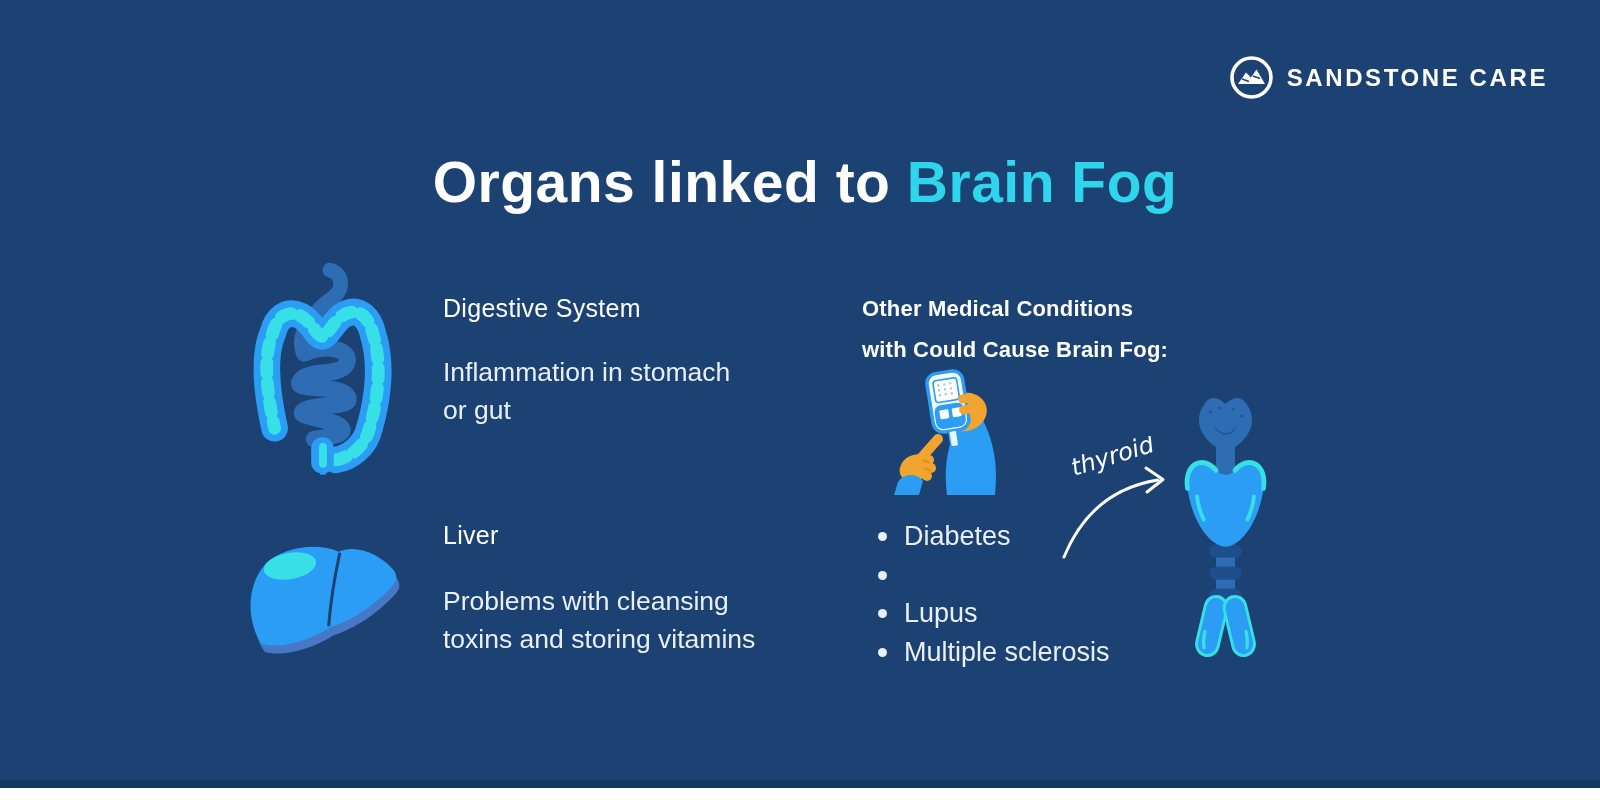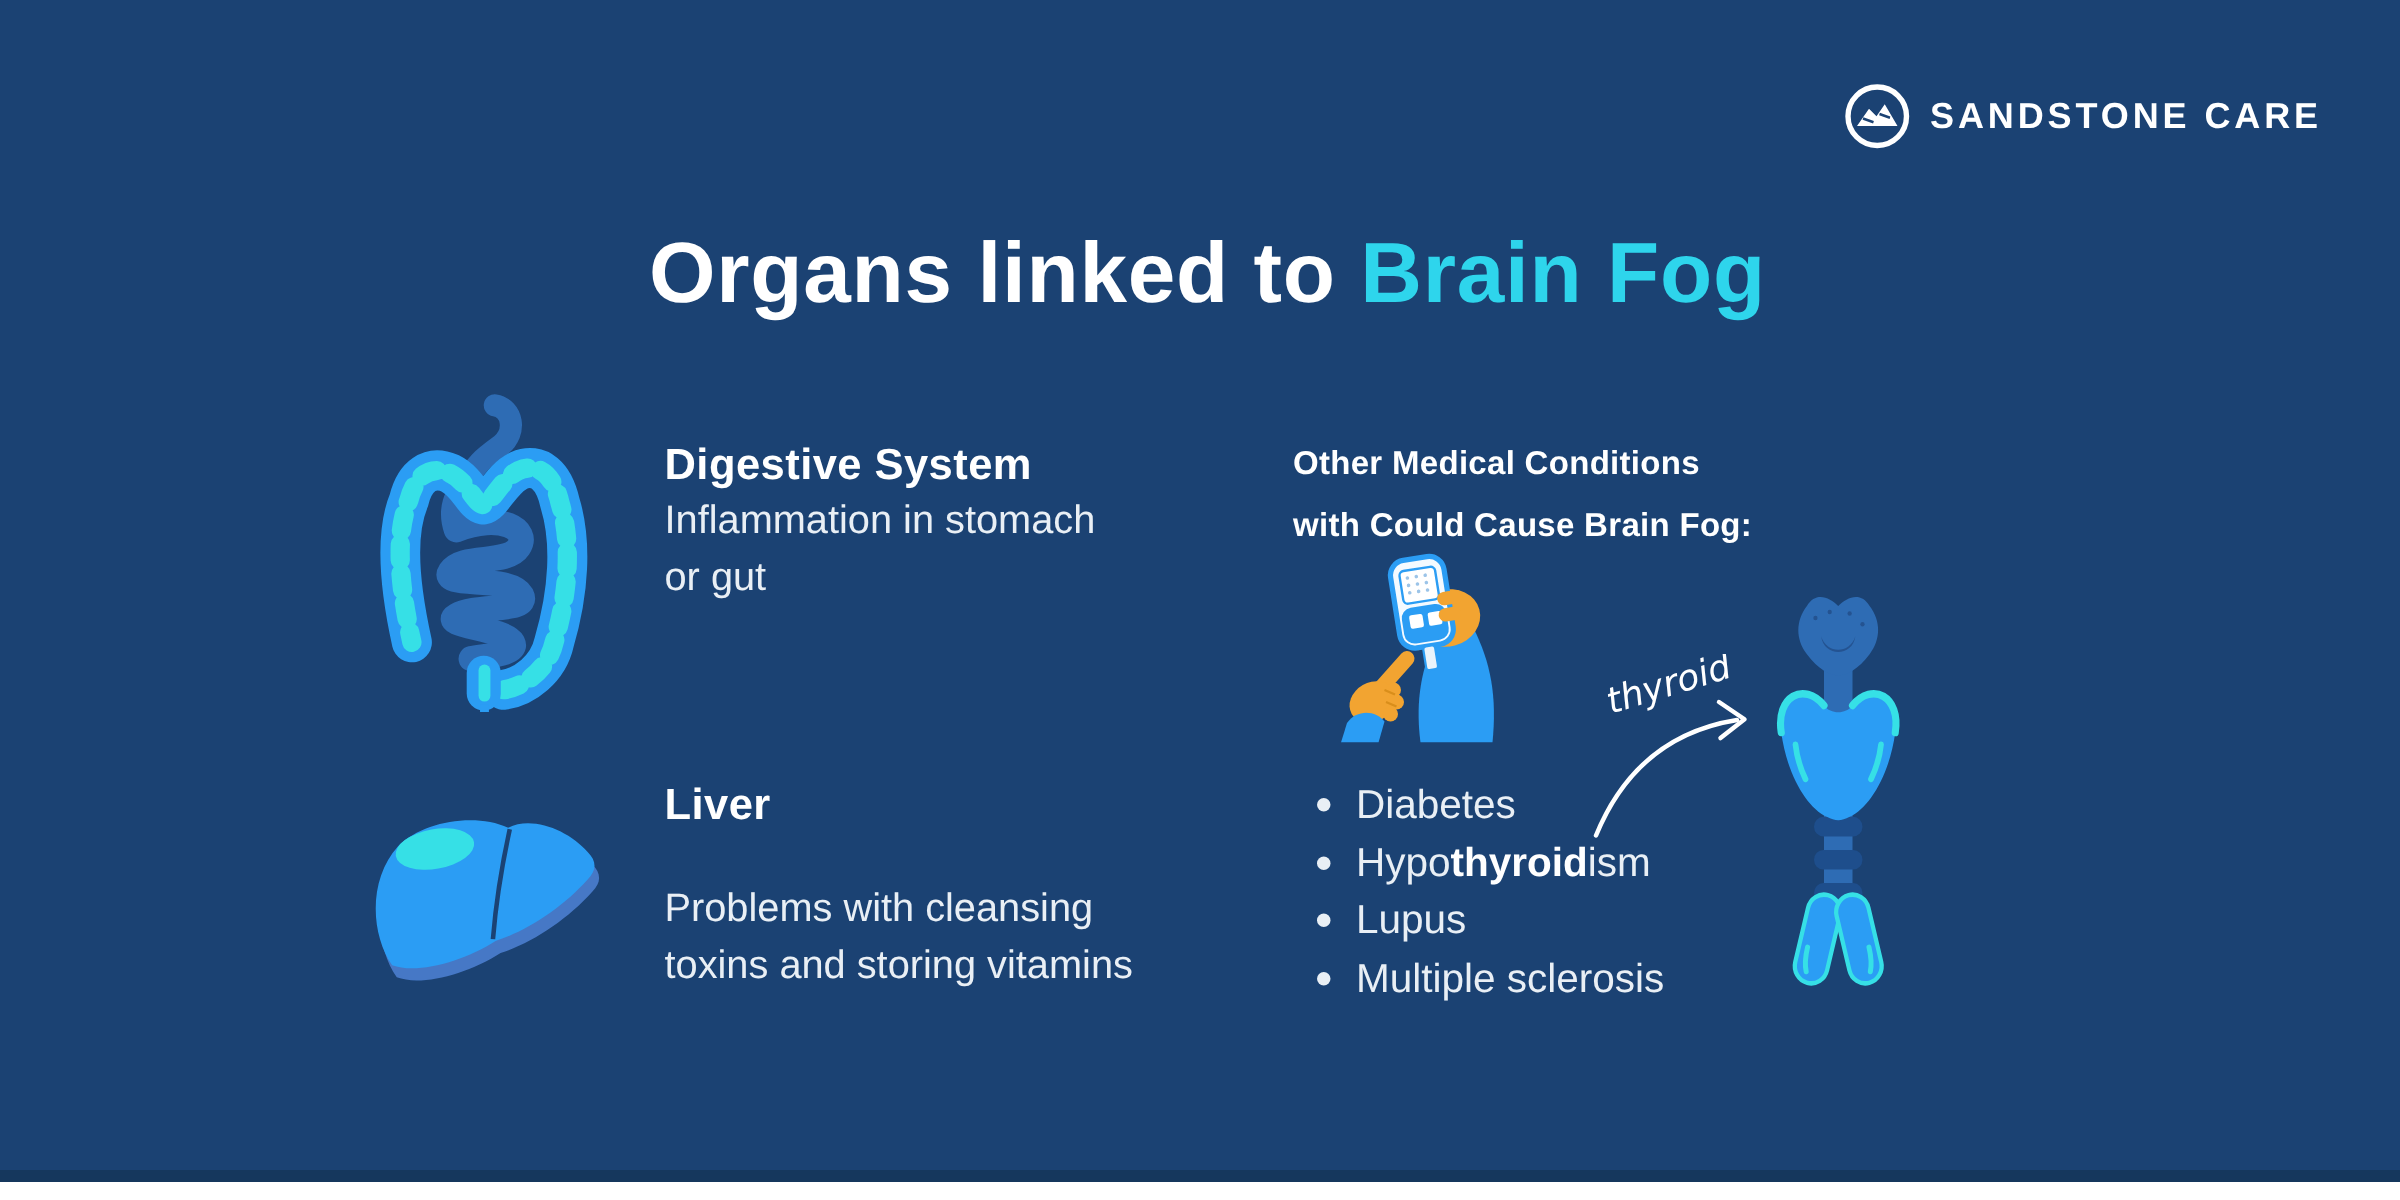--- a/index.html
+++ b/index.html
@@ -18,24 +18,24 @@
   .logo-text {
     color:#FFFFFF; font-size:24px; font-weight:700; letter-spacing:2.6px;
   }
   
   .title {
     position:absolute; top:149px; left:0; width:1566px; text-align:center;
     color:#FFFFFF; font-size:57px; font-weight:800; letter-spacing:0.5px;padding-left:44px;
   }
   .title .accent { color:#2ED5EC; }
   
-  .sec-head { color:#FFFFFF; font-size:29px; font-weight:700; letter-spacing:0.3px; }
+  .sec-head { color:#FFFFFF; font-size:25px; font-weight:400; letter-spacing:0.3px; }
   .sec-body { color:#E9EFF5; font-size:26.5px; font-weight:400; line-height:38px; }
   .digestive-text { position:absolute; left:443px; top:294px; }
-  .digestive-text .sec-body { }
+  .digestive-text .sec-body { margin-top:30px; }
   .liver-text { position:absolute; left:443px; top:521px; }
   .liver-text .sec-body { margin-top:32px; }
   .other-head {
     position:absolute; left:862px; top:289px;
     color:#FFFFFF; font-size:22px; font-weight:700; line-height:40.5px; letter-spacing:0.2px;
   }
   
   .bullets { position:absolute; left:878px; top:504px; list-style:none;margin-top:17px; }
   .bullets li { display:flex; align-items:flex-start; height:38.5px; color:#E9EFF5; font-size:27px; }
   .bullets .dot {
@@ -169,21 +169,20 @@
     <path d="M80,104 C79,113 76,121 73,127" stroke="#36E0E6" stroke-width="4" fill="none" stroke-linecap="round"></path>
   </svg>
 
   <ul class="bullets">
     <li>
       <span class="dot"></span>
       <span><span>Diabetes</span><span class="b"></span><span></span></span>
     </li>
     <li>
       <span class="dot"></span>
-      <span><span>Hypo</span><span class="b">thyroid</span><span>ism</span></span>
     </li>
     <li>
       <span class="dot"></span>
       <span><span>Lupus</span><span class="b"></span><span></span></span>
     </li>
     <li>
       <span class="dot"></span>
       <span><span>Multiple sclerosis</span><span class="b"></span><span></span></span>
     </li>
   </ul>

